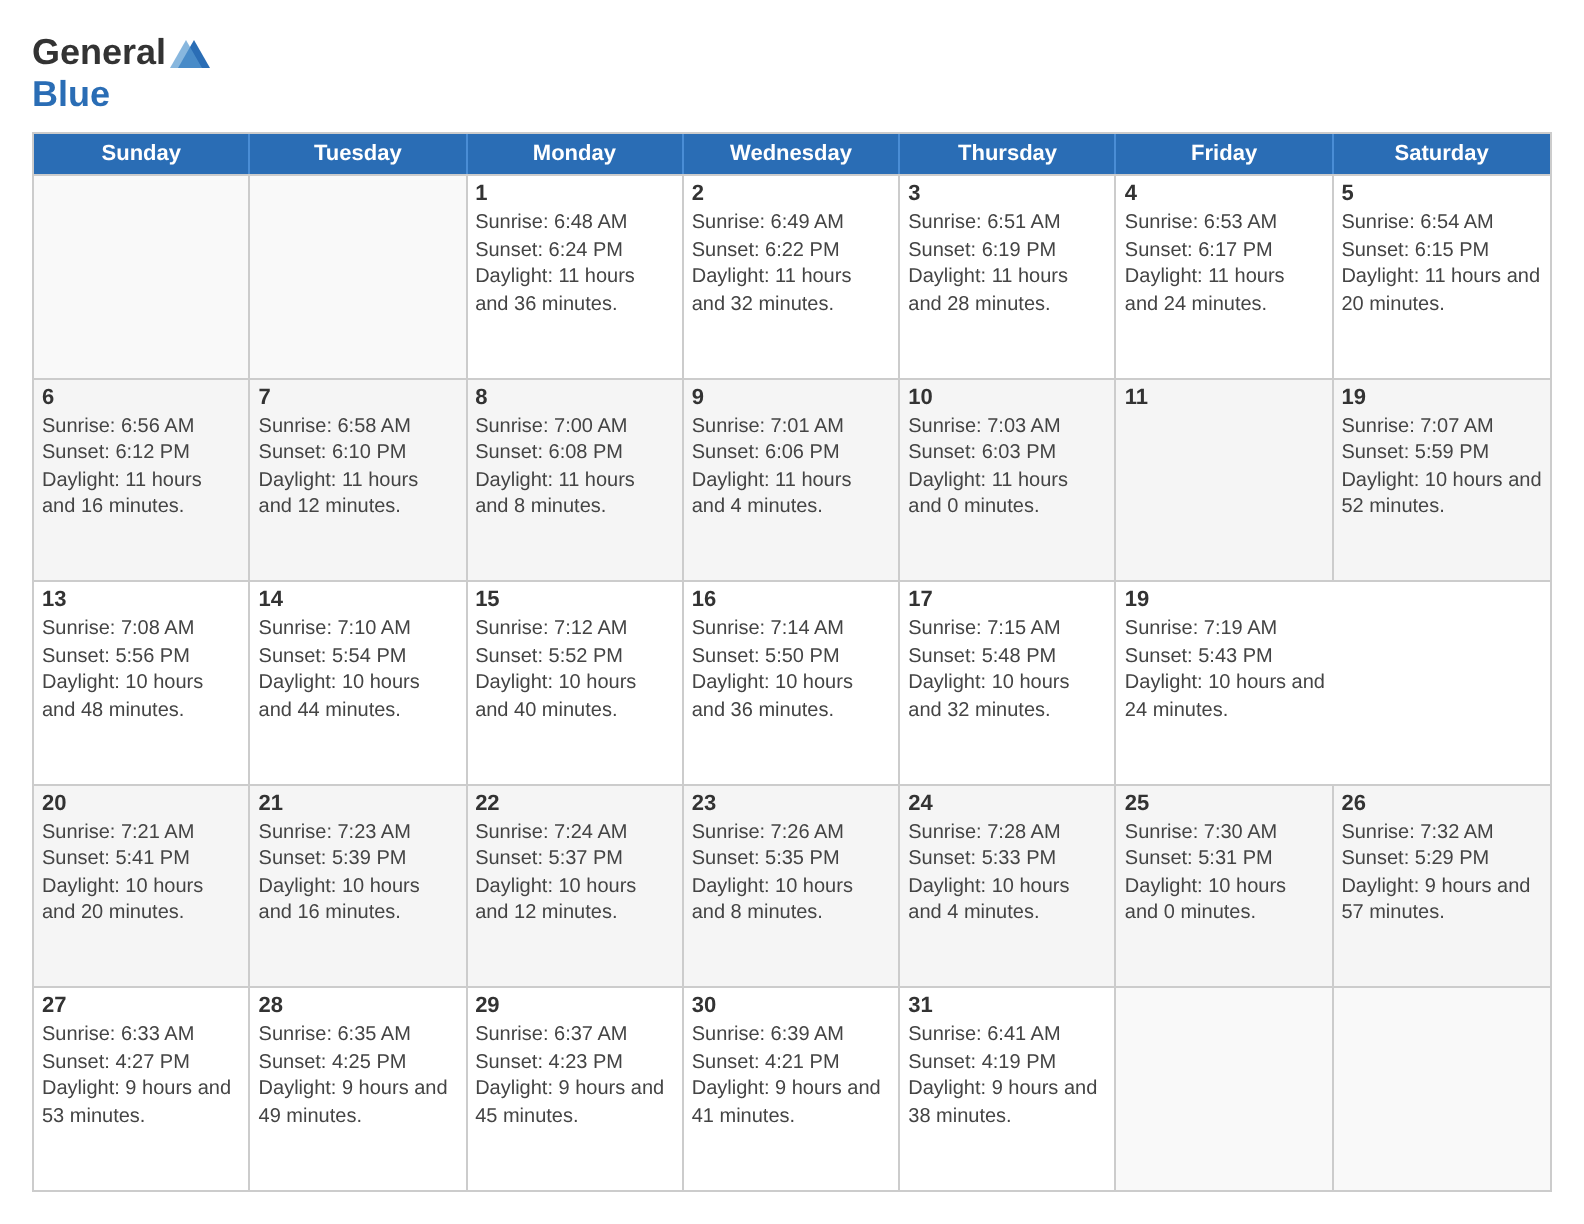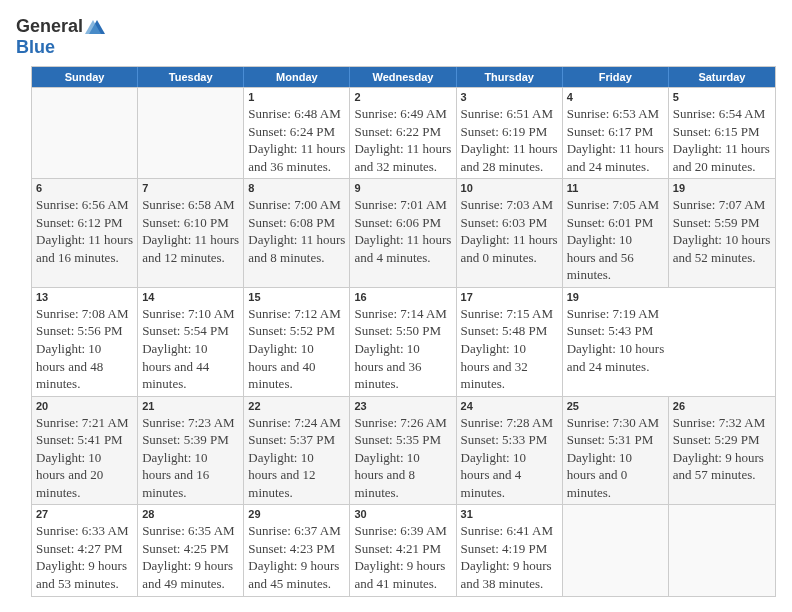--- a/index.html
+++ b/index.html
@@ -58,21 +58,20 @@
     }
     .subtitle {
       font-size: 14px;
       color: #555;
     }
     .calendar {
       flex: 1;
       display: flex;
       flex-direction: column;
       border: 1px solid #ccc;
-      margin-left: 15px;
     }
     .cal-header {
       display: grid;
       grid-template-columns: repeat(7, 1fr);
       background: #2a6db5;
     }
     .cal-header-cell {
       color: #fff;
       font-size: 11px;
       font-weight: bold;
@@ -103,24 +102,23 @@
     }
     .cal-cell:last-child { border-right: none; }
     .cal-cell.empty { background: #f9f9f9; }
     .day-number {
       font-size: 11px;
       font-weight: bold;
       color: #333;
       margin-bottom: 2px;
     }
     .day-info {
-      font-size: 13px;
+      font-size: 10px;
       color: #444;
       line-height: 1.35;
-      font-family: Liberation Serif, serif;
     }
     .alt-row .cal-cell {
       background: #f5f5f5;
     }
   </style>
 </head>
 <body>
 
 <div class="page">
   <div class="header">
@@ -221,24 +219,20 @@
           </div>
           <div class="cal-cell">
             <div class="day-number">10</div>
             <div class="day-info">Sunrise: 7:03 AM
 Sunset: 6:03 PM
 Daylight: 11 hours
 and 0 minutes.</div>
           </div>
           <div class="cal-cell">
             <div class="day-number">11</div>
-            <div class="day-info">Sunrise: 7:05 AM
-Sunset: 6:01 PM
-Daylight: 10 hours
-and 56 minutes.</div>
           </div>
           <div class="cal-cell">
             <div class="day-number">19</div>
             <div class="day-info">Sunrise: 7:07 AM
 Sunset: 5:59 PM
 Daylight: 10 hours
 and 52 minutes.</div>
           </div>
         </div>
         <div class="cal-row">

